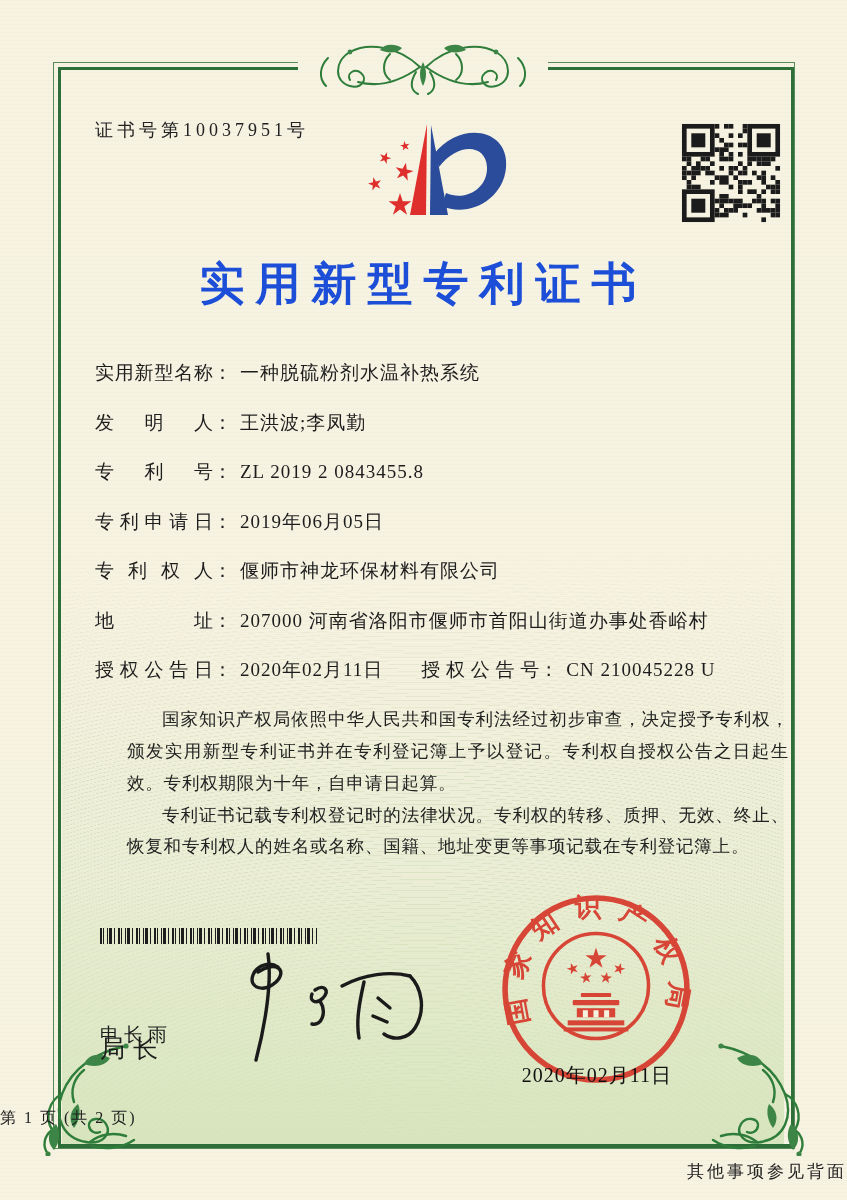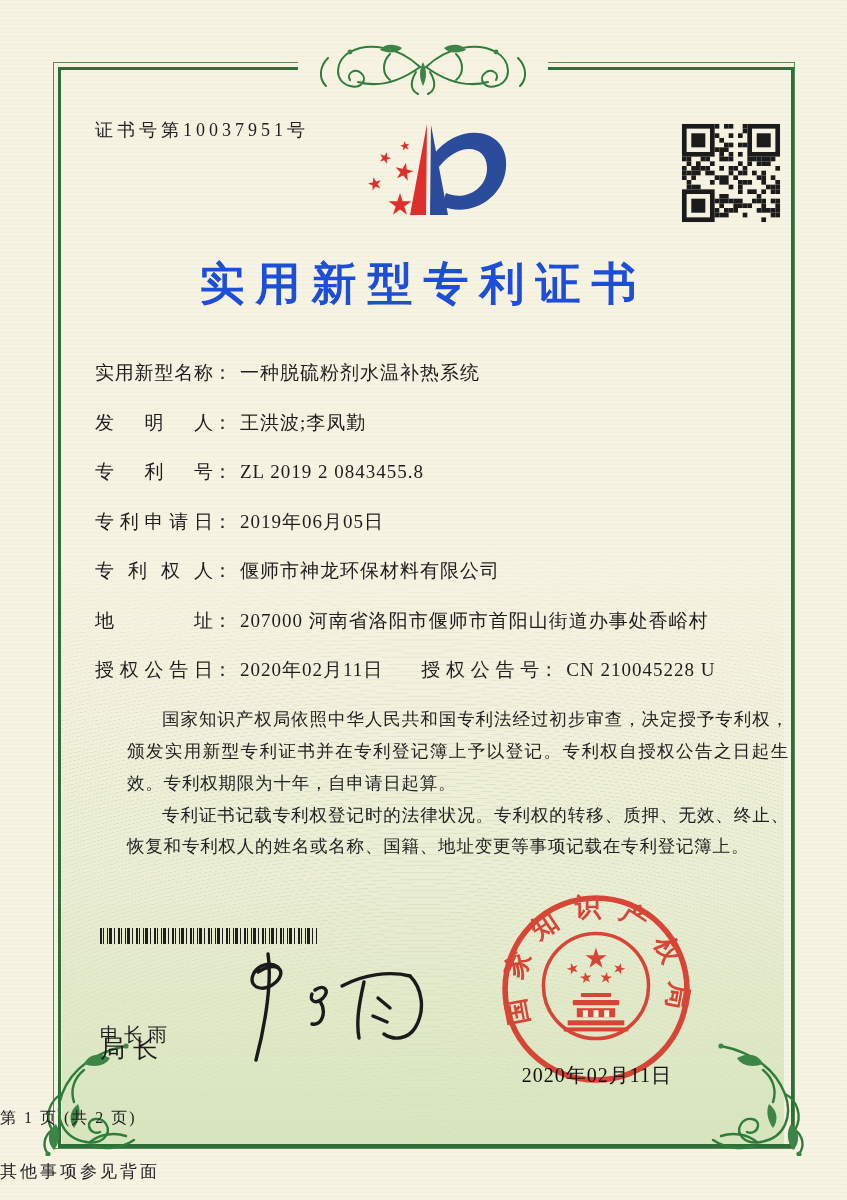--- a/index.html
+++ b/index.html
@@ -50,21 +50,21 @@
       #1d1d1d 9px 12px, transparent 12px 14px,
       #1d1d1d 14px 15px, transparent 15px 18px);}
   .officer-role{position:absolute;left:100px;top:1032px;font-size:25px;letter-spacing:8px;text-align:right;}
   .officer-name{position:absolute;left:100px;top:1022px;font-size:19px;letter-spacing:5px;text-align:right;}
   .signature{position:absolute;left:212px;top:948px;width:240px;height:122px;}
   .seal{position:absolute;left:500px;top:893px;width:192px;height:192px;opacity:.92;}
   .seal-date{position:absolute;left:502px;top:1062px;width:190px;text-align:center;
     font-size:20px;letter-spacing:1px;color:#101010;}
   .page-num{position:absolute;left:0;top:1108px;width:767px;text-align:left;
     font-size:16px;letter-spacing:2px;color:#1d1d1d;}
-  .back-note{position:absolute;left:0;top:1160px;width:847px;text-align:left;
+  .back-note{position:absolute;left:0;top:1160px;width:847px;text-align:right;
     font-size:17px;letter-spacing:3px;color:#222;}
   svg{display:block;}
 </style>
 </head>
 <body>
 
 <div id="canvas">
 
   <svg width="0" height="0" style="position:absolute" aria-hidden="true">
     <defs>

